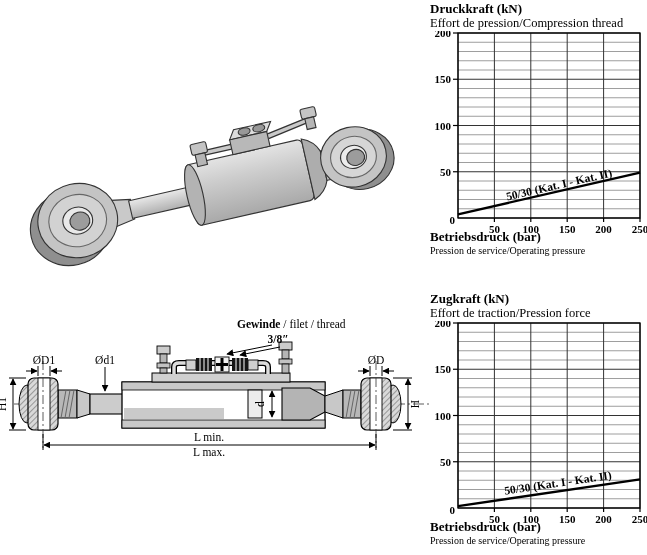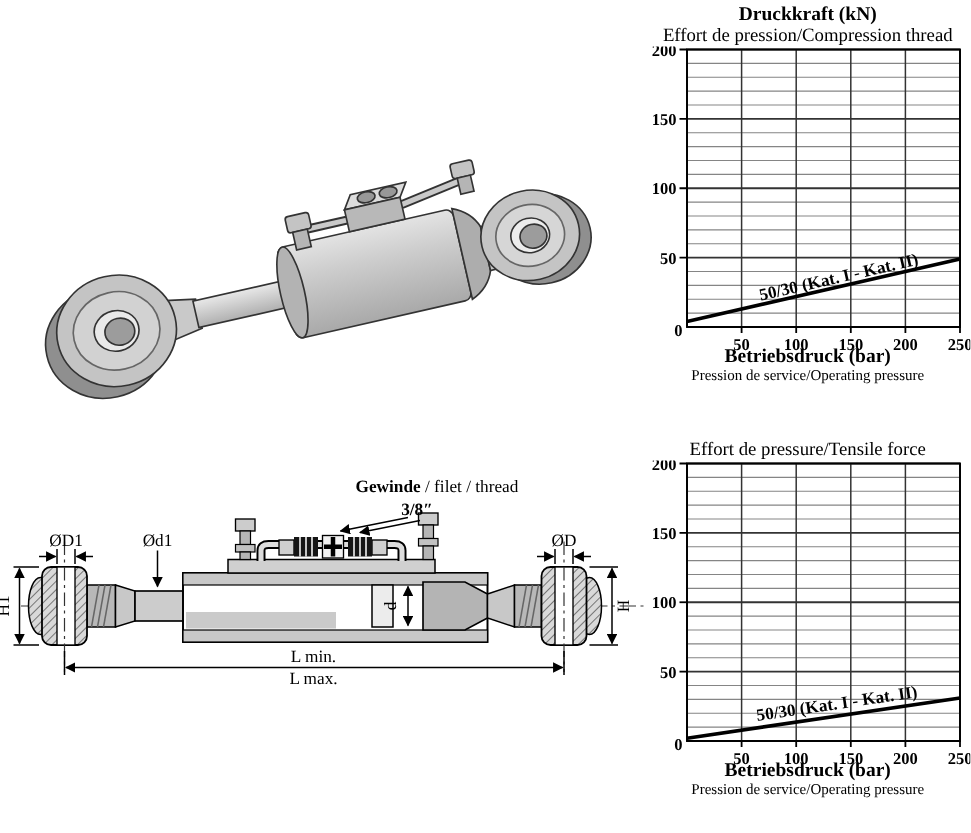--- a/index.html
+++ b/index.html
@@ -1,19 +1,19 @@
 <!DOCTYPE html>
 <html><head>
 <meta charset="utf-8">
 <style>
   *{margin:0;padding:0;box-sizing:border-box}
   html,body{background:#fff}
   body{width:647px;height:555px;position:relative;overflow:hidden;
        font-family:"Liberation Serif",serif;color:#000}
-  .chart{position:absolute;width:217px;text-align:center}
+  .chart{position:absolute;width:217px;text-align:left}
   #chart-0{left:430px;top:2px}
   #chart-1{left:430px;top:292px}
   .chart-title{font-weight:bold;font-size:13px;line-height:14px}
   .chart-subtitle{font-size:12.5px;line-height:14px}
   .chart-xlabel{font-weight:bold;font-size:13px;line-height:14px;margin-top:-5px}
   .chart-xlabel2{font-size:10px;line-height:13px}
   svg.plot{display:block;margin-top:1px}
   svg text{font-family:"Liberation Serif",serif;fill:#000}
   .tick{font-size:11px;font-weight:bold}
   .serieslabel{font-size:11.5px;font-weight:bold}
@@ -268,21 +268,22 @@
       <text x="210" y="202" text-anchor="middle" class="tick">250</text>
       <text x="25" y="193" text-anchor="end" class="tick">0</text>
       <polyline points="28,183.3 210,141.675" fill="none" stroke="#000" stroke-width="2.4"></polyline>
       <text class="serieslabel" text-anchor="middle" transform="translate(129.92000000000002,157.4) rotate(-12.9)">50/30 (Kat. I - Kat. II)</text>
     </svg>
   <div class="chart-xlabel">Betriebsdruck (bar)</div>
   <div class="chart-xlabel2">Pression de service/Operating pressure</div>
 </div>
 
 <div class="chart" id="chart-1">
-  <div class="chart-subtitle">Effort de pressure/Tensile force</div>
+  <div class="chart-title">Zugkraft (kN)</div>
+  <div class="chart-subtitle">Effort de traction/Pression force</div>
   <svg class="plot" width="217" height="204" viewBox="0 0 217 204">
       <line x1="28" x2="210" y1="187" y2="187" stroke="#333" stroke-width="1.2"></line>
       <line x1="28" x2="210" y1="177.75" y2="177.75" stroke="#858585" stroke-width="0.8"></line>
       <line x1="28" x2="210" y1="168.5" y2="168.5" stroke="#858585" stroke-width="0.8"></line>
       <line x1="28" x2="210" y1="159.25" y2="159.25" stroke="#858585" stroke-width="0.8"></line>
       <line x1="28" x2="210" y1="150" y2="150" stroke="#858585" stroke-width="0.8"></line>
       <line x1="28" x2="210" y1="140.75" y2="140.75" stroke="#333" stroke-width="1.2"></line>
       <line x1="28" x2="210" y1="131.5" y2="131.5" stroke="#858585" stroke-width="0.8"></line>
       <line x1="28" x2="210" y1="122.25" y2="122.25" stroke="#858585" stroke-width="0.8"></line>
       <line x1="28" x2="210" y1="113" y2="113" stroke="#858585" stroke-width="0.8"></line>

